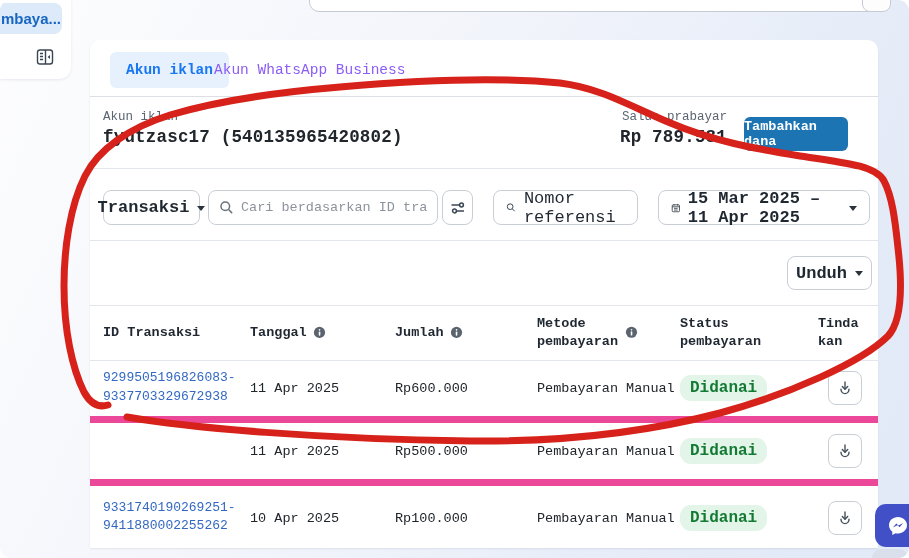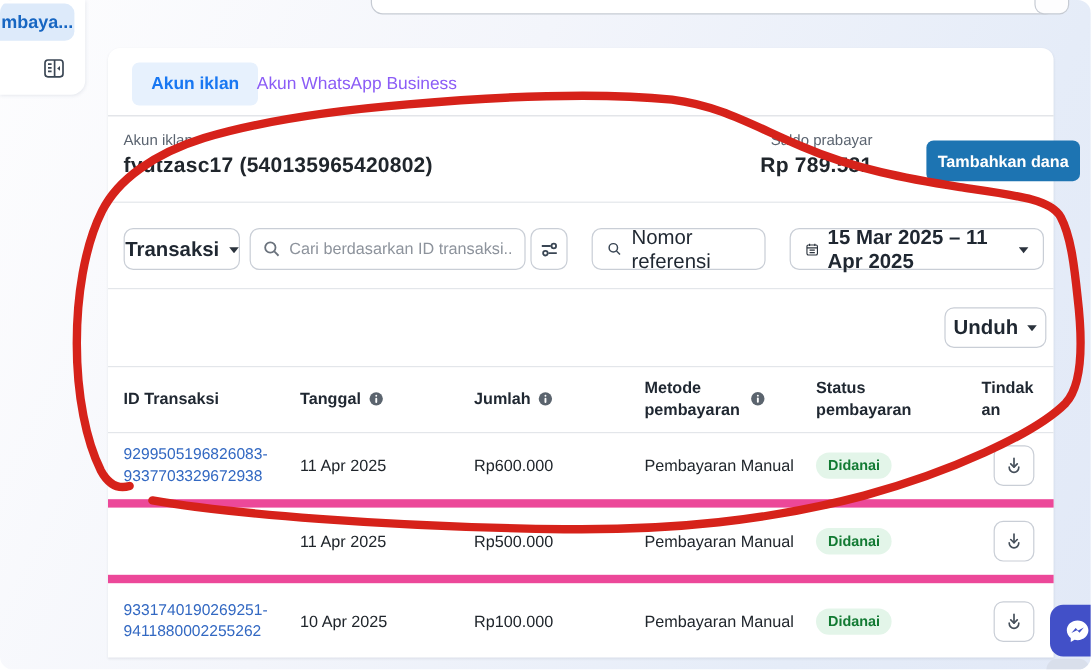--- a/index.html
+++ b/index.html
@@ -26,21 +26,21 @@
   .sidebar-card { left:0; top:0; width:71px; height:79px; background:#fff;
     border-radius:0 0 12px 0; box-shadow:0 1px 3px rgba(80,95,130,.12); }
   .side-pill { position:absolute; left:-10px; top:3px; width:72px; height:31px;
     background:#ddeafa; border-radius:8px; color:#1766c2; font-weight:bold; font-size:15px;
     line-height:31px; padding-left:11px; white-space:nowrap; overflow:hidden; }
   .collapse-btn { position:absolute; left:33px; top:45px; width:24px; height:24px;
     display:flex; align-items:center; justify-content:center; cursor:pointer; }
 
   
   .card { left:90px; top:40px; width:788px; height:508px; background:#fff;
-    border-radius:10px 10px 0 0; box-shadow:0 1px 2px rgba(60,70,90,.10); }
+    border-radius:10px 10px 0 0; box-shadow:0 1px 2px rgba(60,70,90,.10);font-family:Liberation Mono, monospace; }
   .divider { position:absolute; left:0; width:788px; height:1px; background:#e3e6ea; }
 
   .tab { position:absolute; top:12px; height:36px; display:flex; align-items:center;
     padding:0 16px; font-size:14.5px; border-radius:6px; cursor:pointer; }
   .tab.active { background:#e7f1fd; color:#1877f2; font-weight:bold; }
   .tab.inactive { color:#8b5cf6; }
 
   .lbl-sm { font-size:12.5px; color:#5b6470; }
   .lbl-big { font-size:17.5px; font-weight:bold; color:#20262c; letter-spacing:.2px; }
 
@@ -59,21 +59,21 @@
     font-family:inherit; background:transparent; min-width:0; }
   .search-box input::placeholder { color:#8d939c; }
 
   
   .hdr-cell { position:absolute; top:50%; transform:translateY(-50%); font-size:13.5px;
     font-weight:bold; color:#1f2731; display:flex; align-items:center; gap:6px; line-height:1.35; }
   .trow { position:absolute; left:0; width:788px; height:63px; }
   .trow-border { border-bottom:7px solid #ec4899; }
   .cell { position:absolute; top:50%; transform:translateY(-50%); font-size:13.5px; color:#20262c; }
   .id-link { font-size:13px; color:#3268c2; line-height:1.45; cursor:pointer; }
-  .badge { display:inline-block; background:#e3f5e9; color:#127a33; font-size:12px;
+  .badge { display:inline-block; background:#e3f5e9; color:#127a33; font-size:16px;
     font-weight:bold; padding:4px 10px; border-radius:11px; }
   .dl-btn { position:absolute; left:738px; top:50%; transform:translateY(-50%);
     width:34px; height:34px; border:1px solid #c9ced6; border-radius:8px; background:#fff;
     display:flex; align-items:center; justify-content:center; cursor:pointer; }
 
   
   .chat-fab { left:875px; top:504px; width:46px; height:43px; background:#4250c8;
     border-radius:11px; display:flex; align-items:center; justify-content:center; z-index:30; }
   .chat-frag { left:872px; top:549px; width:36px; height:18px; background:#d9dfeb;
     border-radius:9px; z-index:29; }
@@ -109,21 +109,21 @@
     </div>
     <div class="tab inactive" style="left:108px;">
       <span>Akun WhatsApp Business</span>
     </div>
     <div class="divider" style="top:56px; background:#dcdfe4;"></div>
 
     <div class="abs lbl-sm" style="left:13px; top:70px;">Akun iklan</div>
     <div class="abs lbl-big" style="left:13px; top:87px;">fyutzasc17 (540135965420802)</div>
     <div class="abs lbl-sm" style="left:440px; top:70px; width:197px; text-align:right;">Saldo prabayar</div>
     <div class="abs lbl-big" style="left:440px; top:87px; width:197px; text-align:right;">Rp 789.581</div>
-    <div class="btn-primary" style="left:654px; top:77px; width:128px; height:34px;margin-left:28px;">
+    <div class="btn-primary" style="left:654px; top:77px; width:104px; height:34px;">
       <span>Tambahkan dana</span>
     </div>
     <div class="divider" style="top:128px;"></div>
 
     <div class="btn-outline" style="left:13px; top:150px; width:97px; justify-content:center;">
       <span class="semib">Transaksi</span>
       <span class="caret"></span>
     </div>
 
     <div class="search-box" style="left:118px; top:150px; width:230px;">

